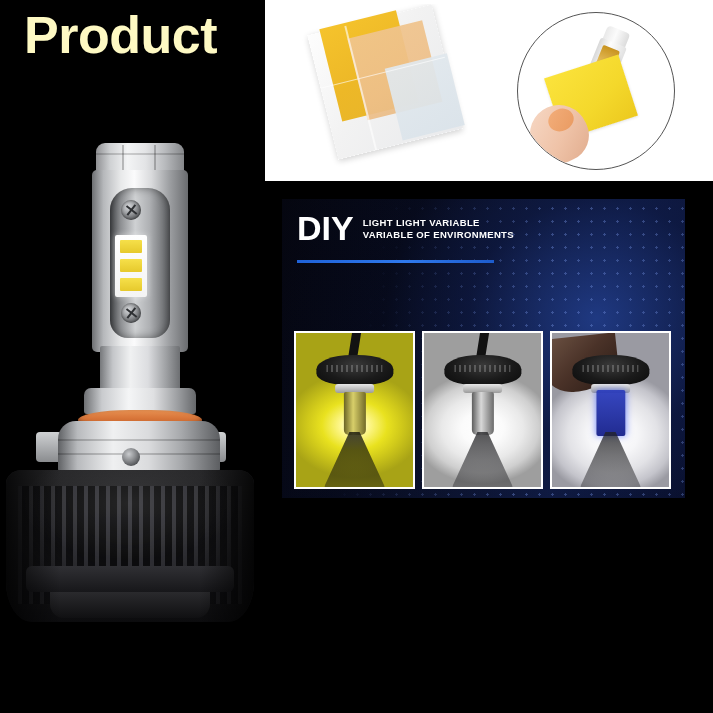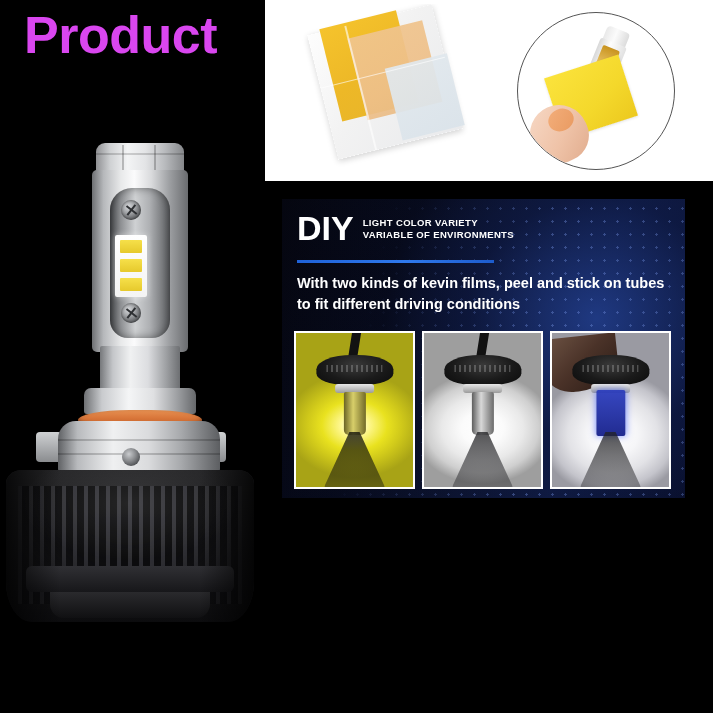--- a/index.html
+++ b/index.html
@@ -21,21 +21,21 @@
     overflow: hidden;
   }
 
   
   #product-title {
     position: absolute;
     left: 24px;
     top: 8px;
     font-size: 52px;
     font-weight: bold;
-    color: #d946ef;
+    color: #fef9c3;
     letter-spacing: -0.5px;
     line-height: 1.05;
     white-space: nowrap;
   }
 
   
   #top-band {
     position: absolute;
     left: 265px;
     top: 0px;
@@ -592,31 +592,27 @@
     </div>
 
   </div>
 
   <div id="diy-panel">
     <div id="diy-dots"></div>
 
     <div id="diy-header">
       <div id="diy-word">DIY</div>
       <div id="diy-sub">
-        <div>LIGHT COLOR VARIETY</div>
+        <div>LIGHT LIGHT VARIABLE</div>
         <div>VARIABLE OF ENVIRONMENTS</div>
       </div>
     </div>
 
     <div id="diy-rule"></div>
 
-    <div id="diy-body">
-      <div>With two kinds of kevin films, peel and stick on tubes</div>
-      <div>to fit different driving conditions</div>
-    </div>
 
     <div id="demo-row">
 
       <div class="demo demo1">
         <div class="demo-inner">
           <div class="wire"></div>
           <div class="bulb-head"></div>
           <div class="bulb-collar"></div>
           <div class="bulb-shaft"></div>
           <div class="beam dark"></div>

